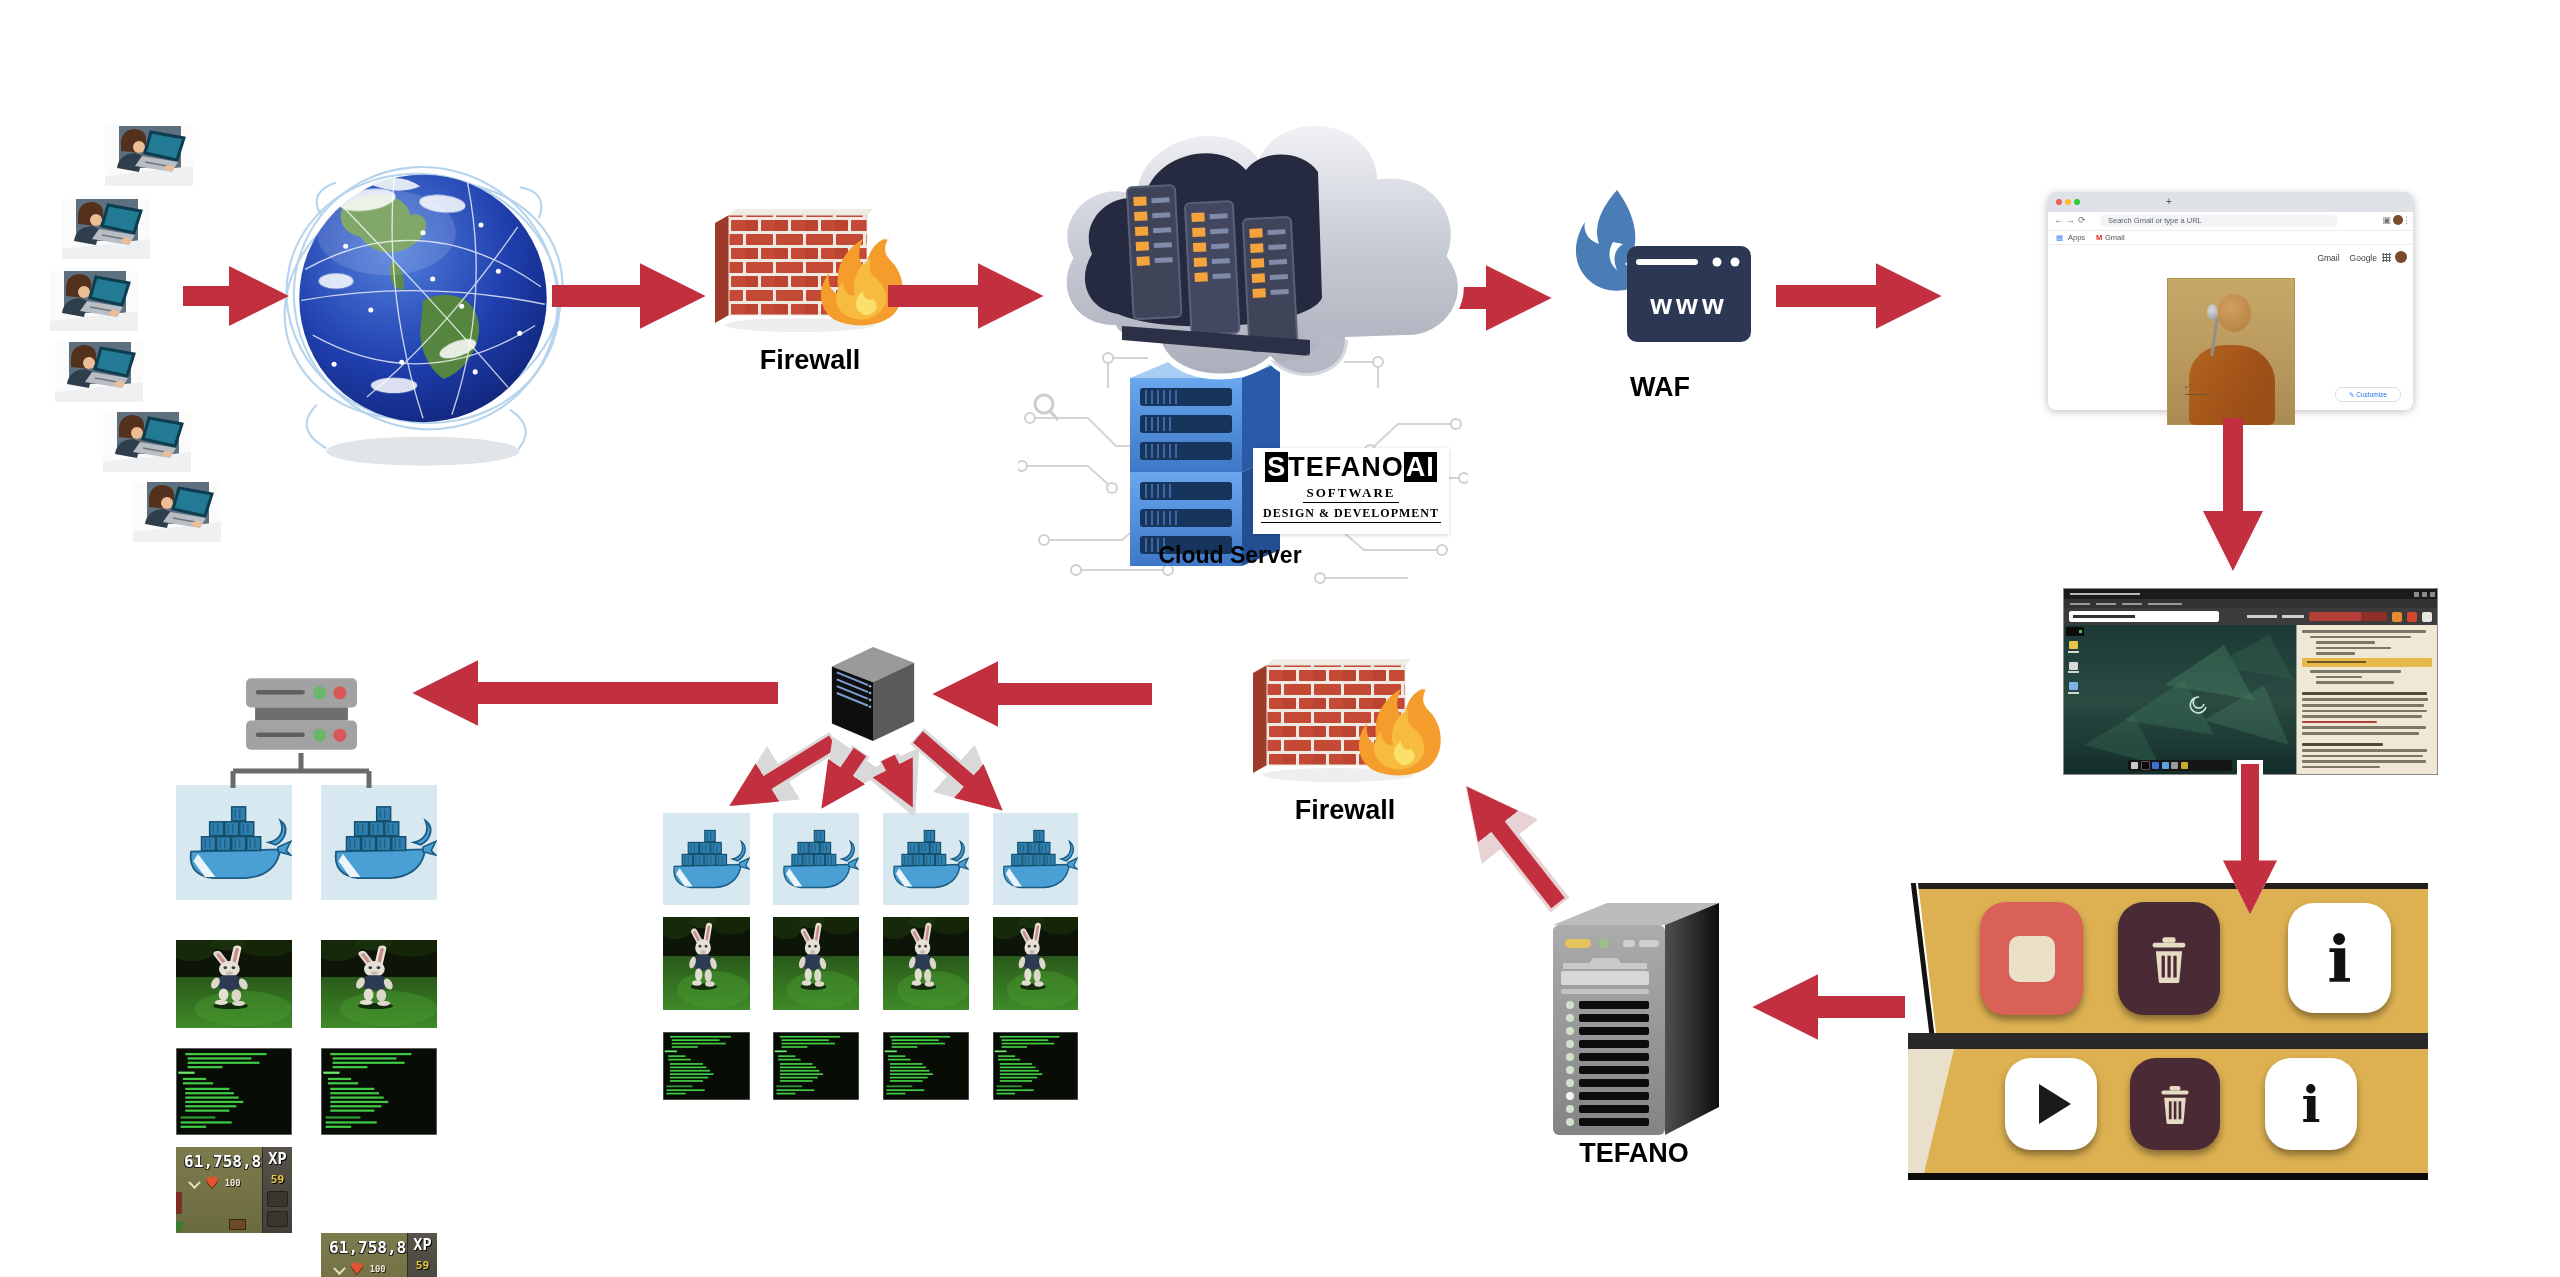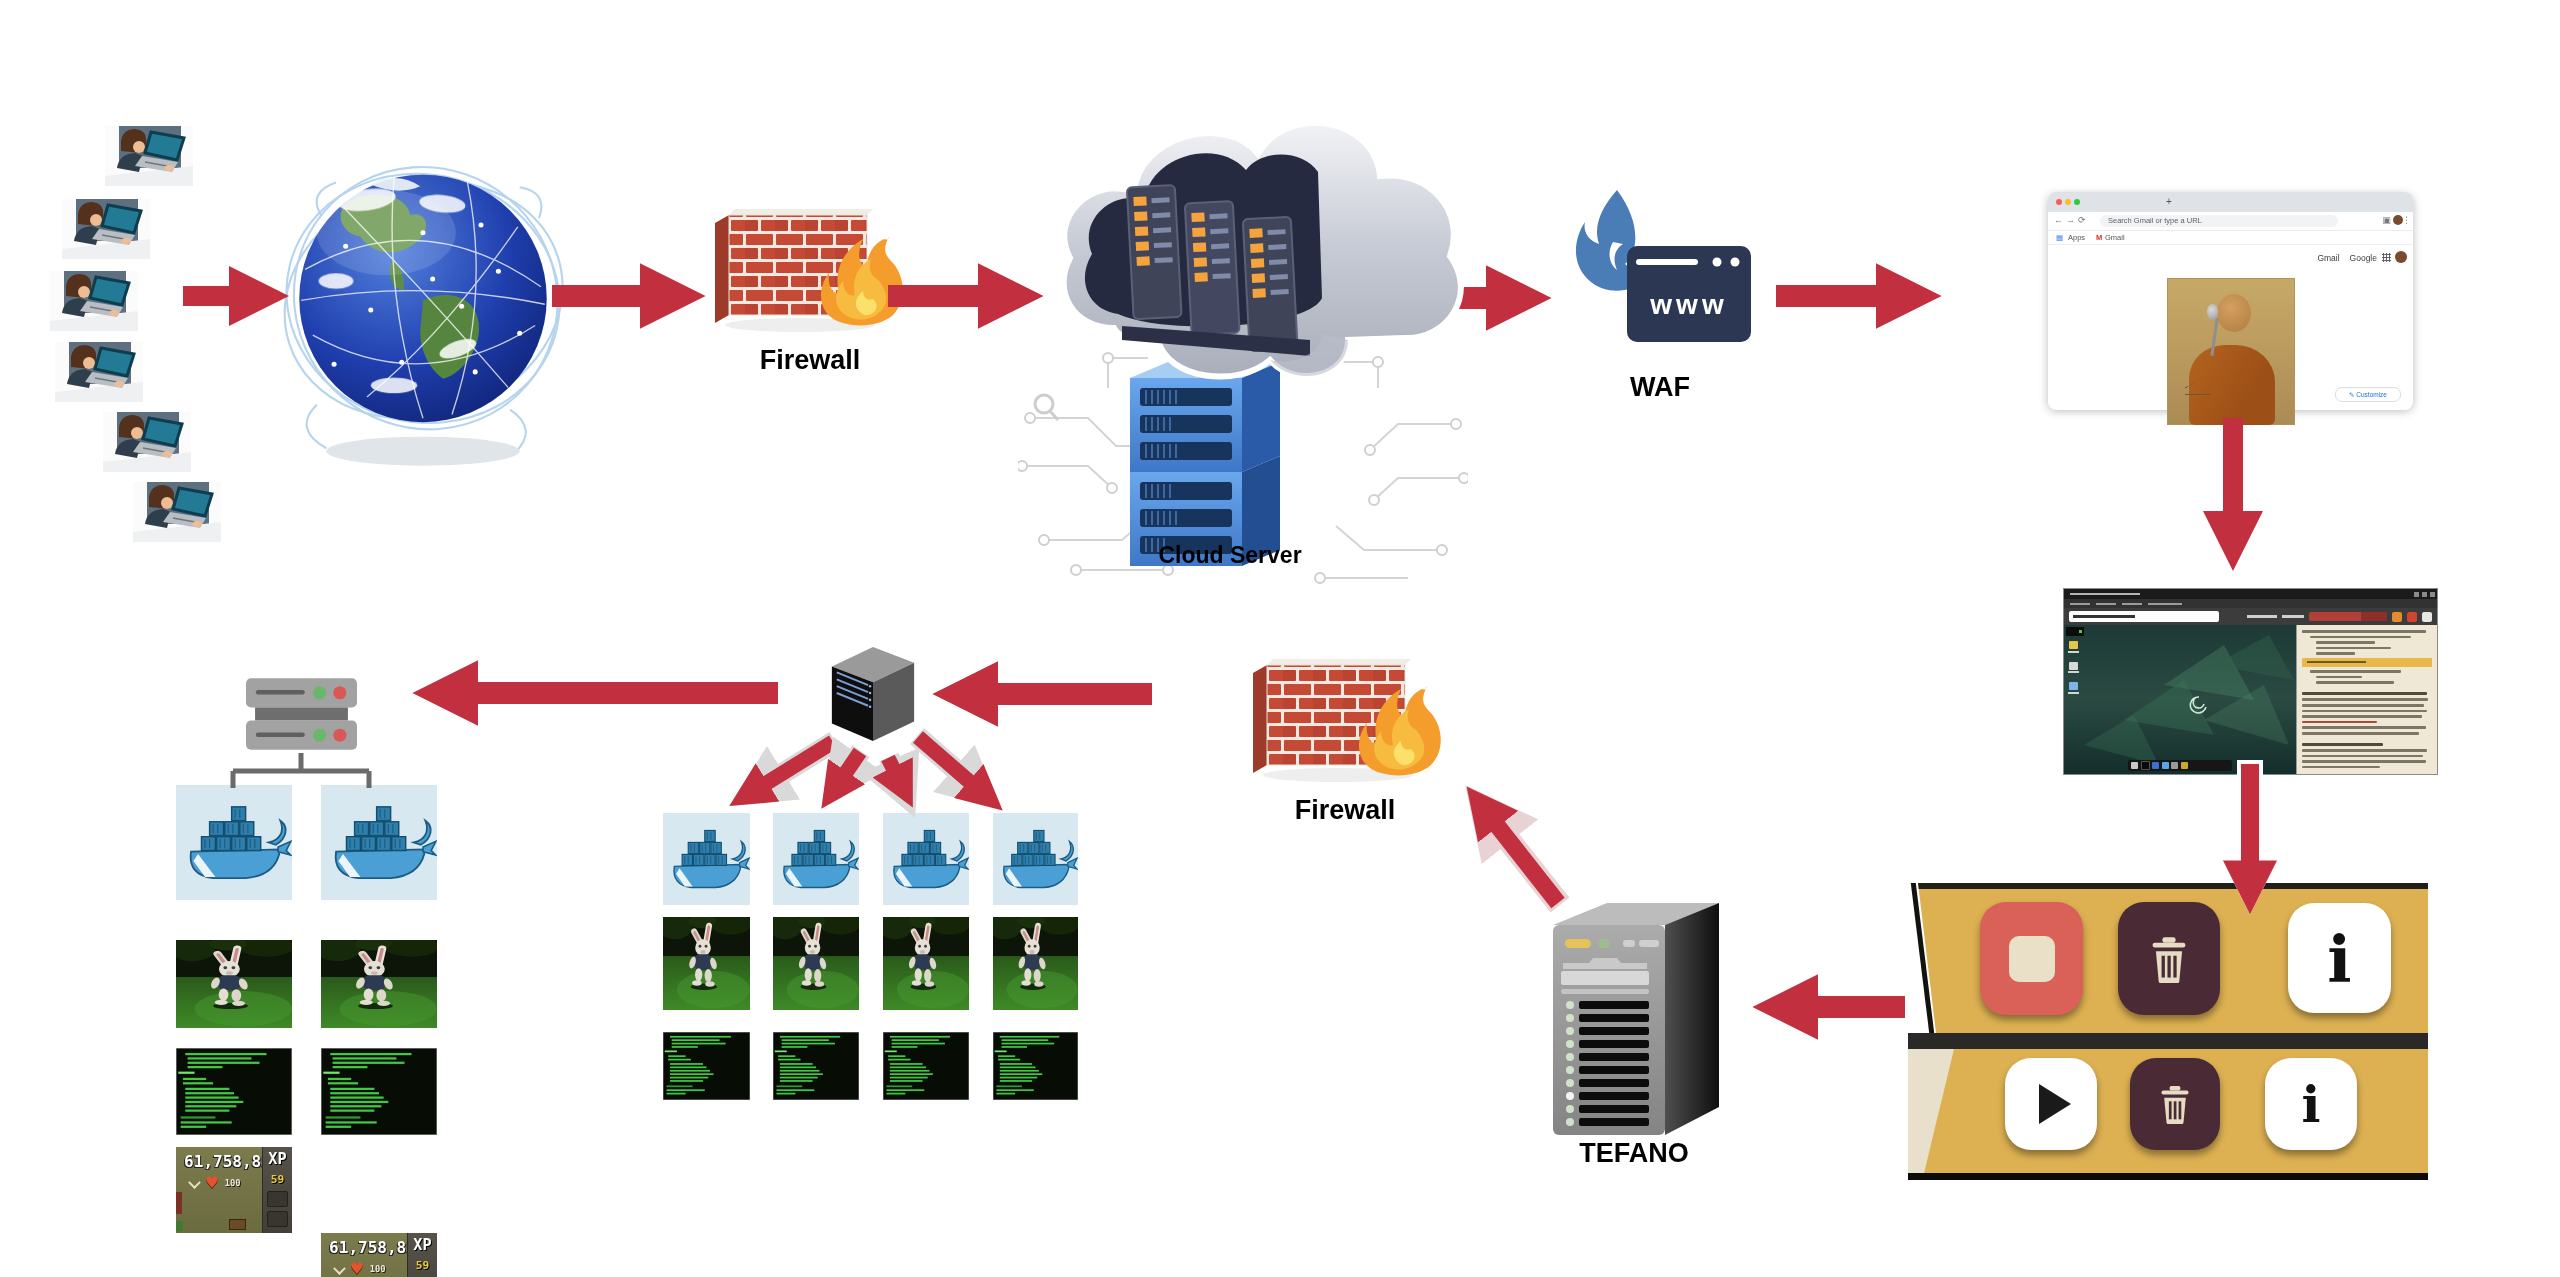--- a/index.html
+++ b/index.html
@@ -586,20 +586,25 @@
         <use href="#g-firewall"></use>
       </svg>
   </div>
   <div class="node-label" style="left:710px;top:345px;width:200px">Firewall</div>
 
   <div class="abs z7" style="left:1018px;top:88px;width:450px;height:500px">
     <svg class="fit" viewBox="0 0 450 500">
         <use href="#g-cloudserver"></use>
       </svg>
   </div>
+  <div class="wm">
+    <div class="wm-brand"><span class="wm-inv">S</span><span>TEFANO</span><span class="wm-inv">AI</span></div>
+    <div><span class="wm-l2">SOFTWARE</span></div>
+    <div><span class="wm-l3">DESIGN  &amp;  DEVELOPMENT</span></div>
+  </div>
   <div class="node-label z7" style="left:1105px;top:542px;width:250px;font-size:23px">Cloud Server</div>
 
   <div class="abs z3" style="left:1565px;top:182px;width:200px;height:165px">
     <svg class="fit" viewBox="0 0 200 165">
         <use href="#g-waf"></use>
       </svg>
   </div>
   <div class="node-label" style="left:1600px;top:372px;width:120px">WAF</div>
 
   <div class="browser">

